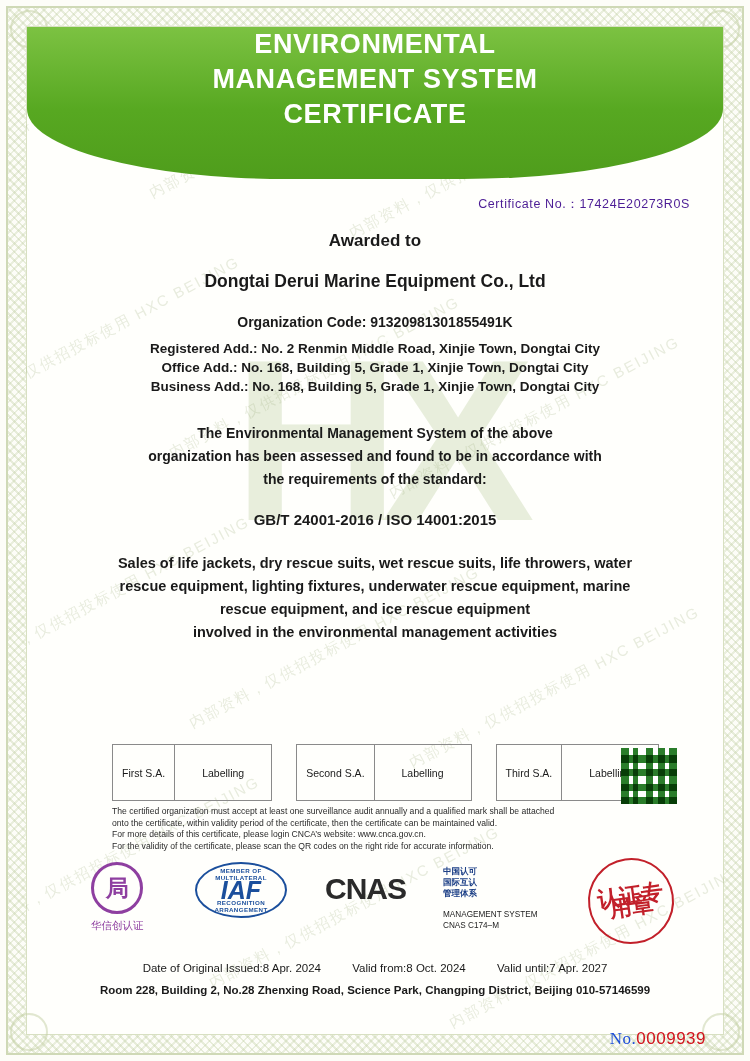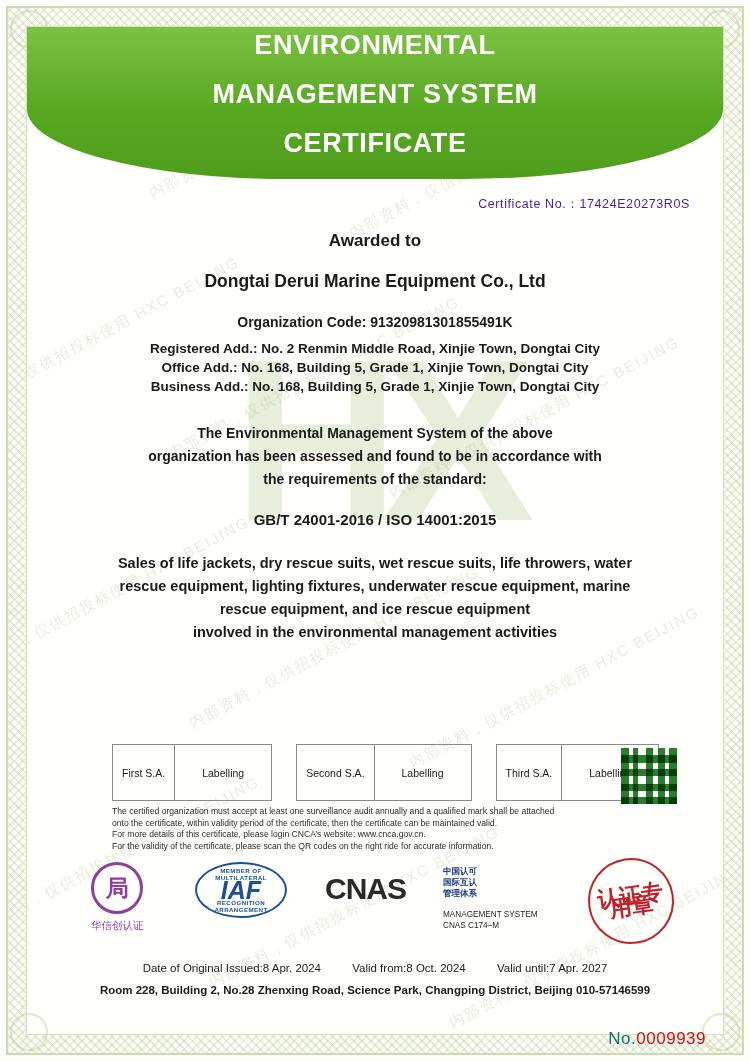--- a/index.html
+++ b/index.html
@@ -80,24 +80,23 @@
     right: 27px;
     top: 27px;
     height: 152px;
     background: linear-gradient(180deg, #7cc242 0%, #57a821 55%, #4f9d1c 100%);
     border-bottom-left-radius: 260px 70px;
     border-bottom-right-radius: 260px 70px;
     color: #ffffff;
     text-align: center;
     display: flex;
     flex-direction: column;
-    justify-content: center;
+    justify-content: flex-start;
     padding-bottom: 18px;
     box-sizing: border-box;
-    gap: 14px;
   }
   .header .line {
     font-size: 27px;
     font-weight: bold;
     letter-spacing: .6px;
     line-height: 35px;
   }
 
   
   .content {
@@ -294,21 +293,21 @@
     font-weight: bold;
     text-align: center;
   }
   .serial {
     position: absolute;
     right: 44px; bottom: 12px;
     font-size: 17px;
     color: #d1121c;
     letter-spacing: .5px;
   }
-  .serial .prefix { color: #0f766e; }
+  .serial .prefix { color: #1d4ed8; font-family: Liberation Serif, serif; }
 </style>
 </head>
 <body>
 
 <div class="page">
 
   <div class="border-outer"></div>
   <div class="border-inner"></div>
   <div class="corner tl"></div>
   <div class="corner tr"></div>

